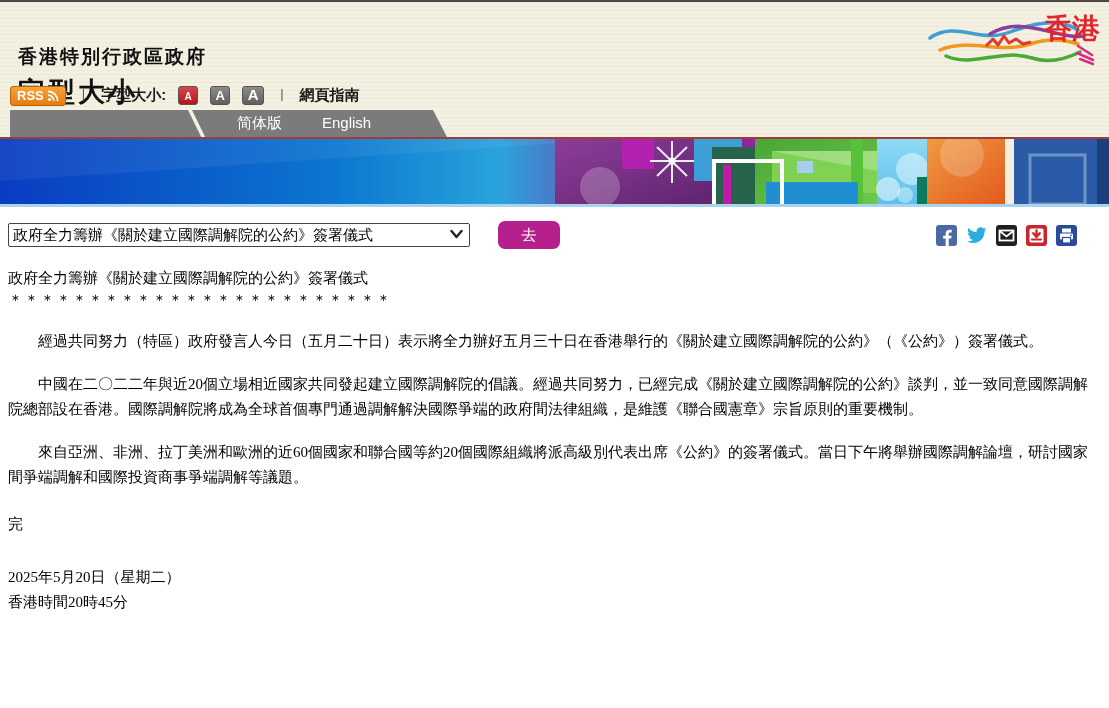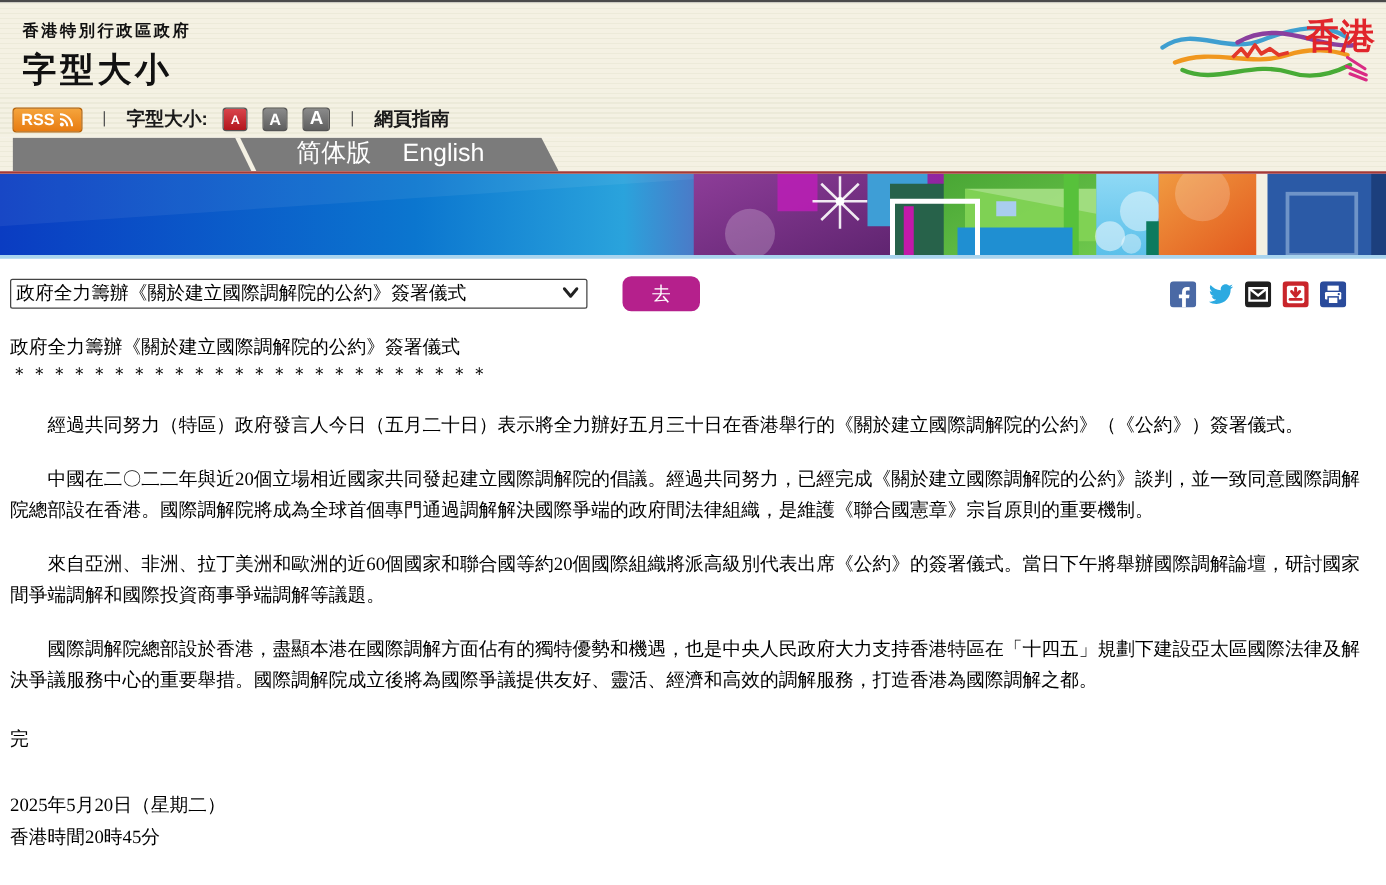--- a/index.html
+++ b/index.html
@@ -6,21 +6,21 @@
   html,body { width: 1109px; height: 708px; overflow: hidden; background:#fff;
     font-family: "Liberation Serif", "DejaVu Serif", serif; color:#000; }
 
   .top-border { height:2px; background:#4a4a4a; }
 
   .header {
     height:108px; position:relative; padding:14px 0 0 18px;
     background: repeating-linear-gradient(0deg,#f4f1e3 0 3px,#ecead9 3px 4px);
   }
   .gov-title { font-family:Liberation Serif, serif; font-weight:bold;
-    font-size:13px; letter-spacing:2px; color:#111; }
+    font-size:19px; letter-spacing:2px; color:#111;margin-top:28px; }
   .site-title { font-family:"Liberation Sans","DejaVu Sans",sans-serif; font-weight:bold;
     font-size:27px; letter-spacing:3px; color:#111; margin-top:4px; }
 
   .hk-logo { position:absolute; top:6px; right:2px; width:179px; height:64px; }
 
   .util-row { position:absolute; left:10px; bottom:4px; display:flex; align-items:flex-start; gap:12px;
     font-family:"Liberation Sans","DejaVu Sans",sans-serif; }
   .rss-badge { background:linear-gradient(#f5a43c,#e87c12); border:1px solid #b56309; border-radius:3px;
     color:#fff; font-weight:bold; font-size:13px; padding:1px 6px 2px 6px; display:flex; align-items:center; gap:3px; cursor:pointer;}
   .sep { color:#555; font-size:13px; padding:0 4px; }
@@ -37,21 +37,21 @@
     background: repeating-linear-gradient(0deg,#f4f1e3 0 3px,#ecead9 3px 4px);
     font-family:"Liberation Sans","DejaVu Sans",sans-serif; }
   .tab-gray { position:absolute; left:10px; top:0; width:437px; height:27px; background:#7b7b7b;
     clip-path:polygon(0 0, 423px 0, 437px 100%, 0 100%); }
   .tab-sep { position:absolute; left:188px; top:0; width:4px; height:27px; background:#f4f1e3;
     transform:skewX(26deg); transform-origin:top left; }
   .tab-red { position:absolute; left:10px; top:0; width:188px; height:27px;
     background:linear-gradient(#bb474c,#a42d34);
     clip-path:polygon(0 0, 174px 0, 188px 100%, 0 100%);
     color:#fff; font-size:15px; line-height:26px; padding-left:14px; cursor:pointer;margin-top:47px; }
-  .tab-item { position:absolute; top:0; height:27px; line-height:26px; color:#fff; font-size:20px; cursor:pointer; }
+  .tab-item { position:absolute; top:0; height:27px; line-height:26px; color:#fff; font-size:15px; cursor:pointer; }
   .tab-sc { left:237px; } .tab-en { left:322px; }
 
   .banner { height:65px; border-top:2px solid #a43a36; position:relative; }
   .banner svg { display:block; }
   .blue-strip { height:5px; background:#a9d4ee; }
 
   .content { padding:14px 8px 0 8px; font-size:15px; }
   .select-row { display:flex; align-items:center; height:28px; }
   .select-wrap { position:relative; width:462px; }
   .article-select { width:462px; height:24px; font-size:15px; font-family:"Liberation Serif",serif;
@@ -224,19 +224,18 @@
     </span>
   </div>
 
   <div class="article">
     <div class="article-title">政府全力籌辦《關於建立國際調解院的公約》簽署儀式</div>
     <div class="article-divider">＊＊＊＊＊＊＊＊＊＊＊＊＊＊＊＊＊＊＊＊＊＊＊＊</div>
 
     <p class="body-p">　　經過共同努力（特區）政府發言人今日（五月二十日）表示將全力辦好五月三十日在香港舉行的《關於建立國際調解院的公約》（《公約》）簽署儀式。</p>
     <p class="body-p">　　中國在二〇二二年與近20個立場相近國家共同發起建立國際調解院的倡議。經過共同努力，已經完成《關於建立國際調解院的公約》談判，並一致同意國際調解院總部設在香港。國際調解院將成為全球首個專門通過調解解決國際爭端的政府間法律組織，是維護《聯合國憲章》宗旨原則的重要機制。</p>
     <p class="body-p">　　來自亞洲、非洲、拉丁美洲和歐洲的近60個國家和聯合國等約20個國際組織將派高級別代表出席《公約》的簽署儀式。當日下午將舉辦國際調解論壇，研討國家間爭端調解和國際投資商事爭端調解等議題。</p>
-    <p class="body-p">　　國際調解院總部設於香港，盡顯本港在國際調解方面佔有的獨特優勢和機遇，也是中央人民政府大力支持香港特區在「十四五」規劃下建設亞太區國際法律及解決爭議服務中心的重要舉措。國際調解院成立後將為國際爭議提供友好、靈活、經濟和高效的調解服務，打造香港為國際調解之都。</p>
 
     <p class="end-mark">完</p>
     <p class="date-line">2025年5月20日（星期二）</p>
     <p class="time-line">香港時間20時45分</p>
   </div>
 </div>
 
 </body></html>

